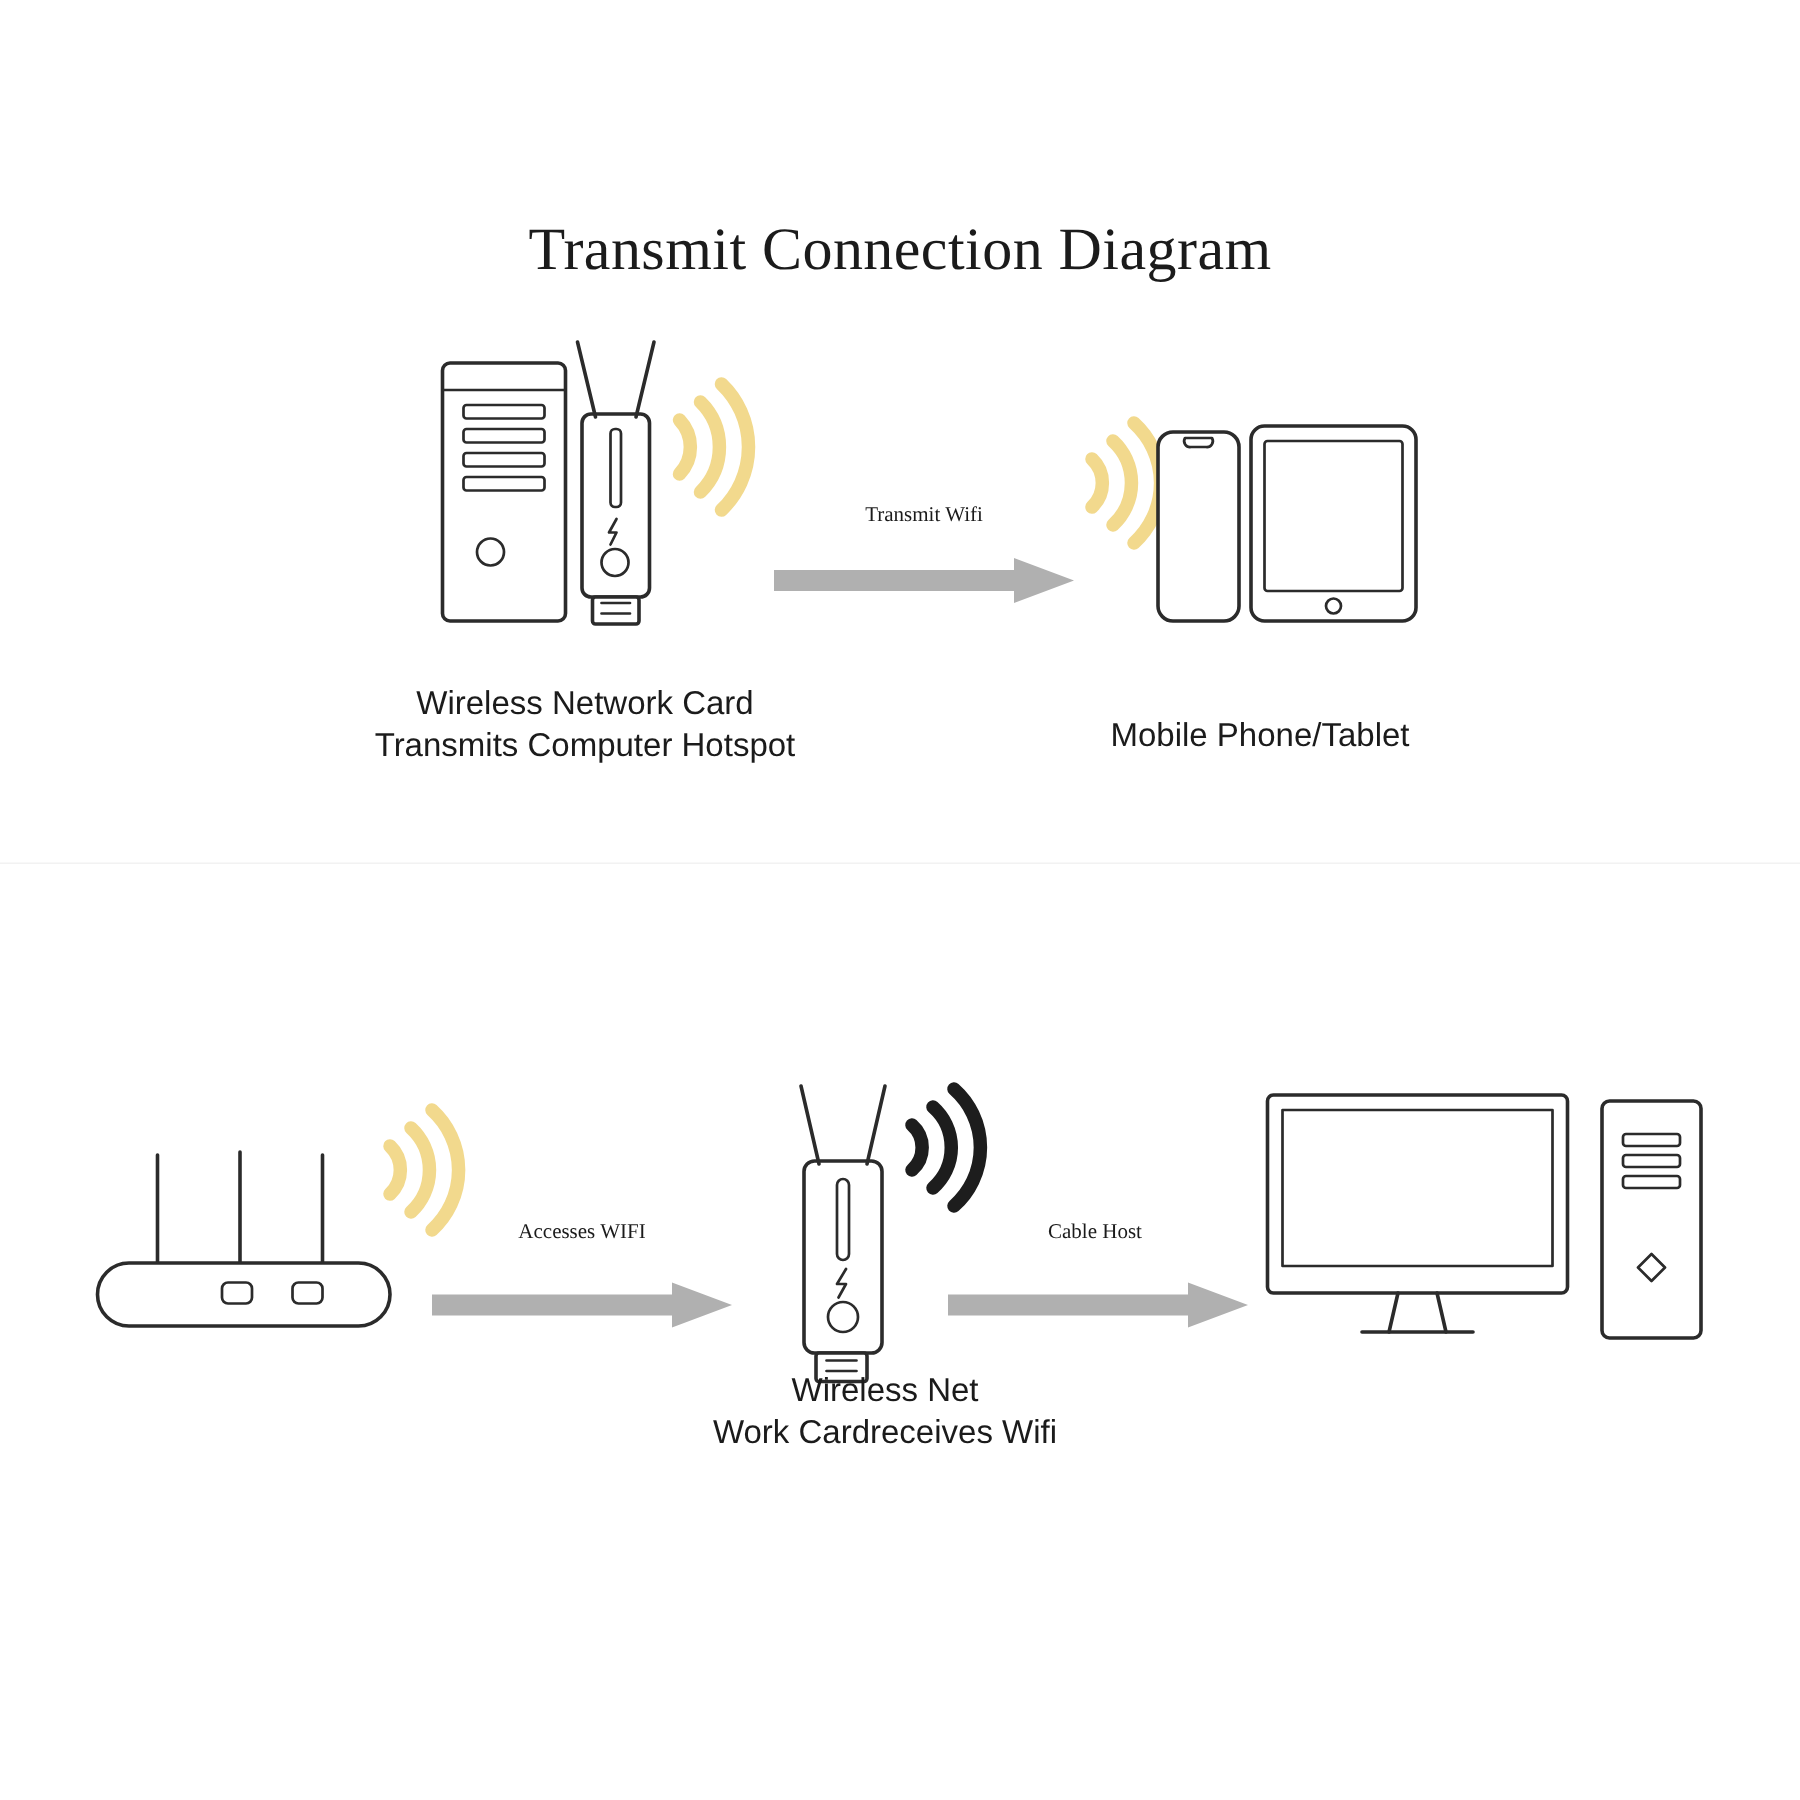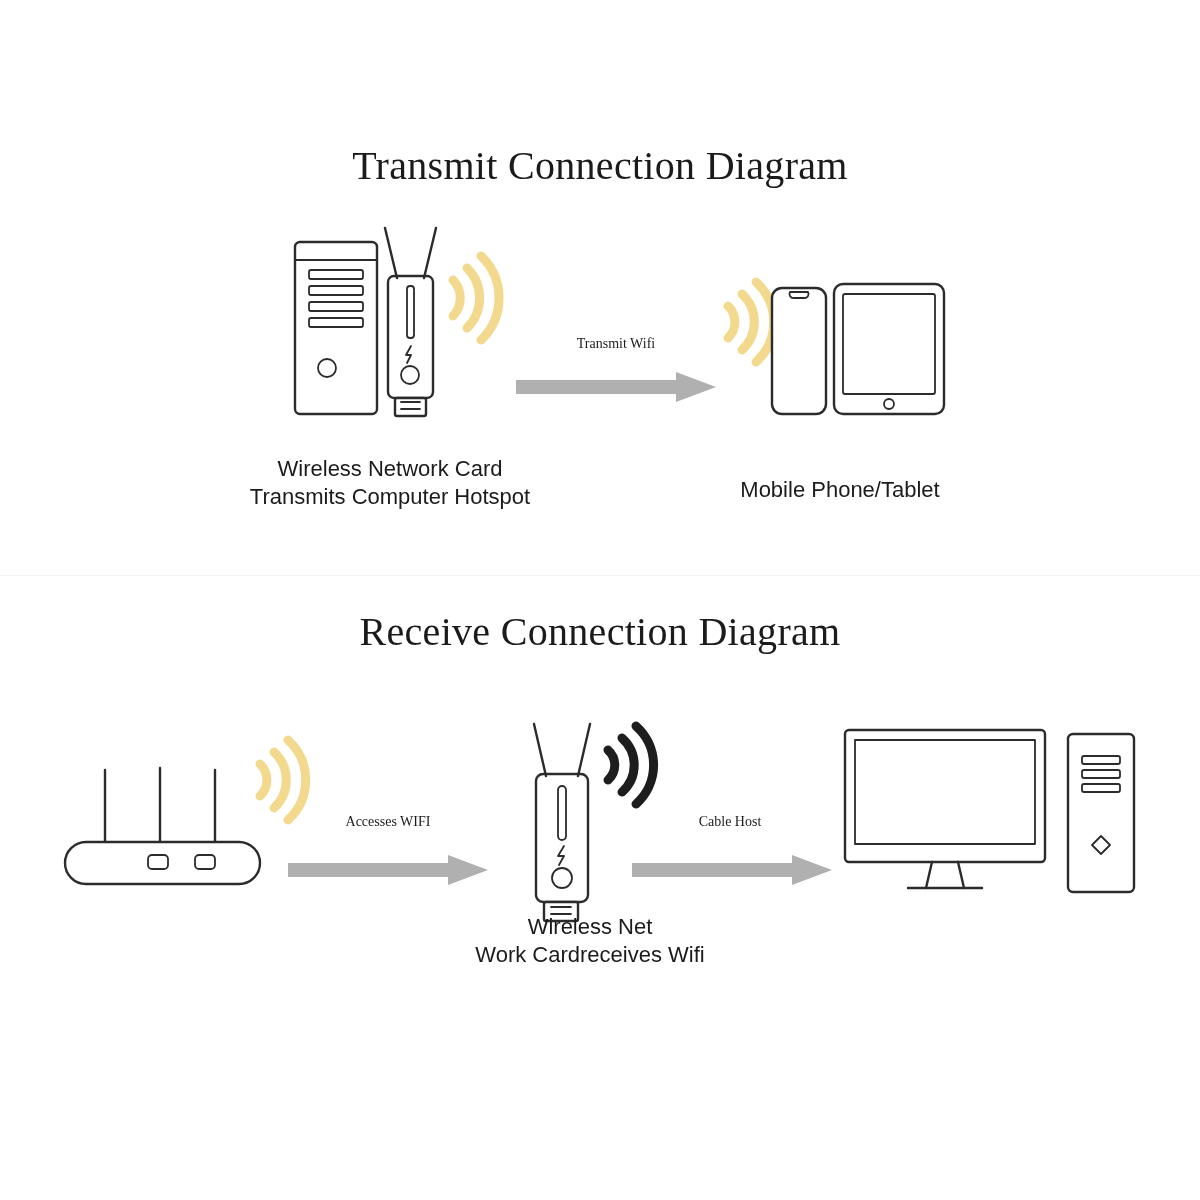--- a/index.html
+++ b/index.html
@@ -130,21 +130,20 @@
       <rect class="ln fill-none" x="124" y="26" width="110" height="130" rx="9"></rect>
       <rect class="ln-thin fill-none" x="133" y="36" width="92" height="100" rx="2"></rect>
       <circle class="ln-thin fill-none" cx="179" cy="146" r="5"></circle>
     </svg>
   </div>
 
   <div class="caption" style="left:680px; top:476px; width:320px;">Mobile Phone/Tablet</div>
 
   <div class="divider"></div>
 
-  <div class="section-title" id="title-receive">Receive Connection Diagram</div>
 
   <div class="node" style="left:55px; top:720px;">
     <svg width="250" height="170" viewBox="0 0 250 170">
 
       <path class="ln" d="M50 50 V128"></path>
       <path class="ln" d="M105 48 V128"></path>
       <path class="ln" d="M160 50 V128"></path>
 
       <rect class="ln fill-none" x="10" y="122" width="195" height="42" rx="21"></rect>
 

